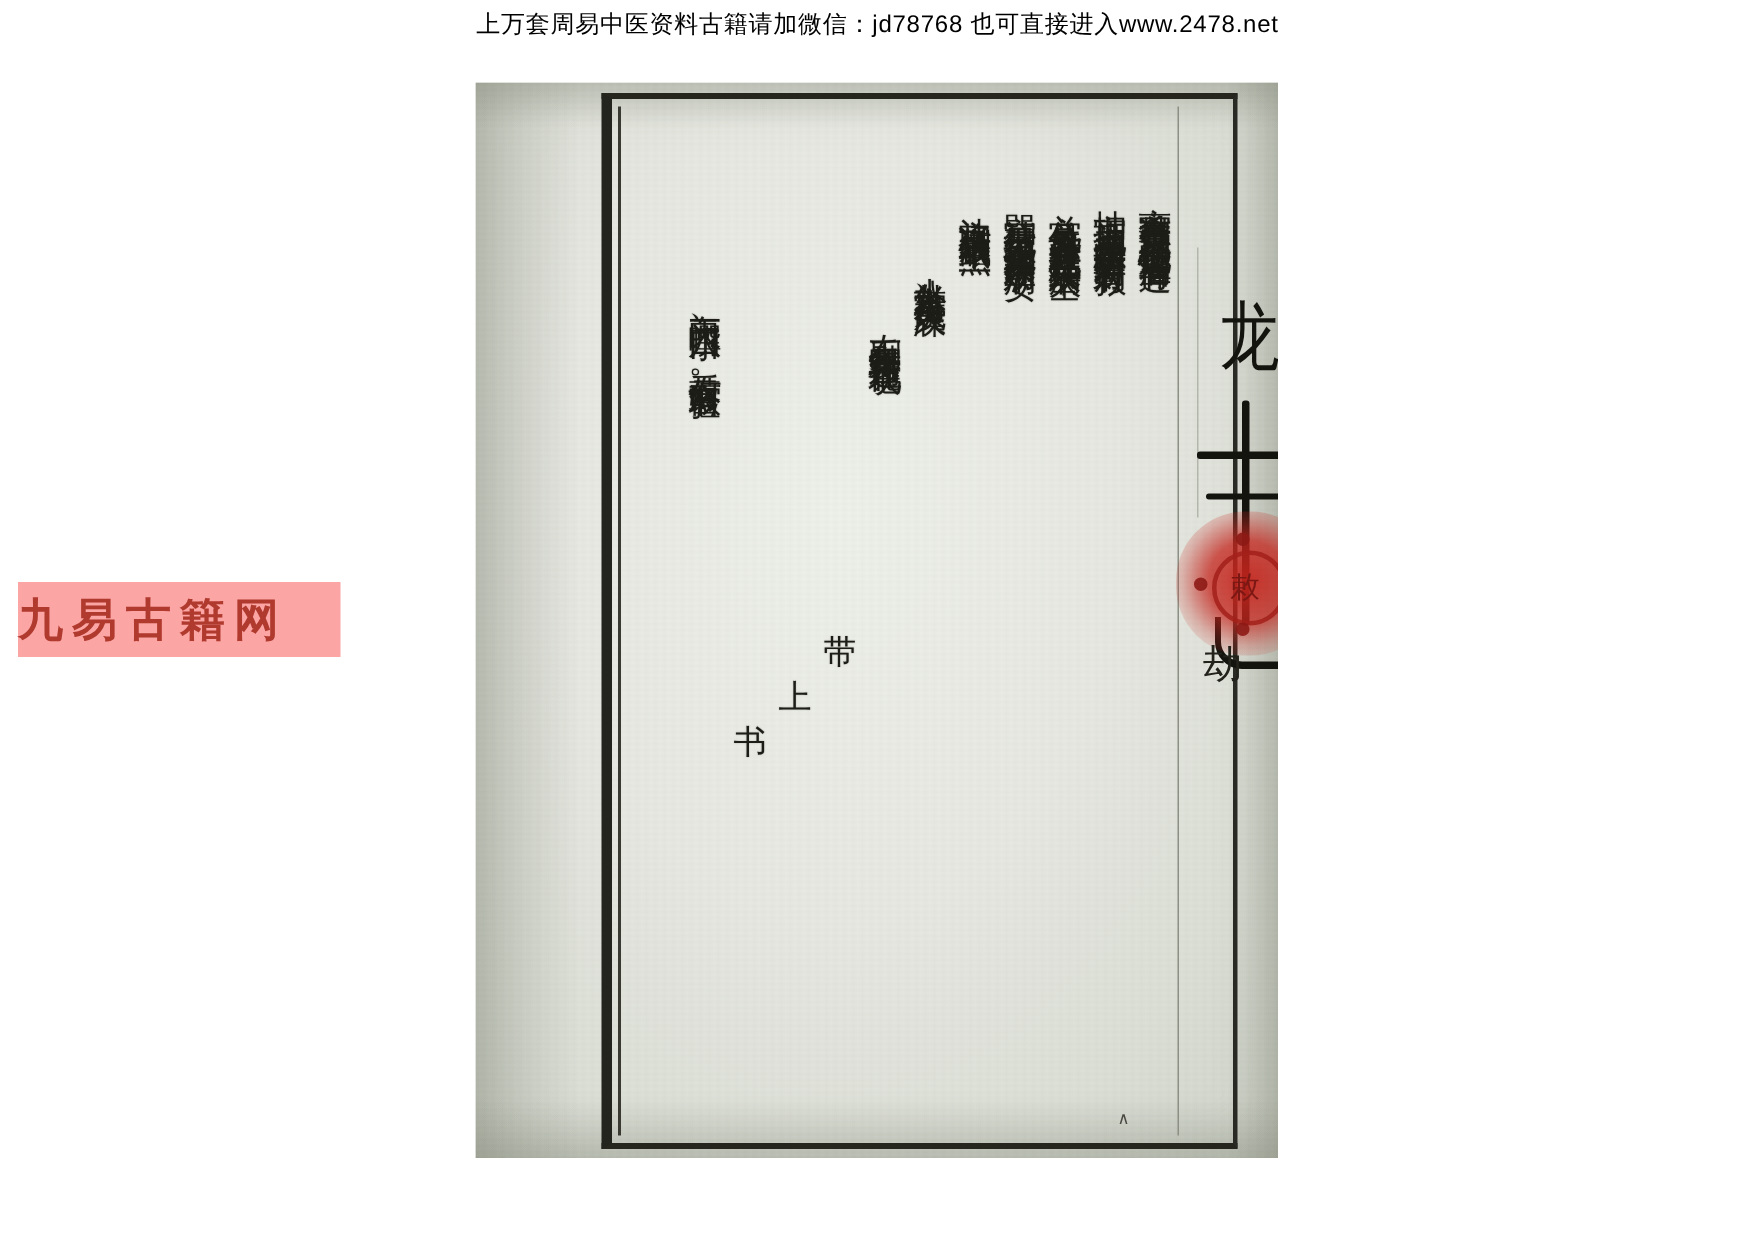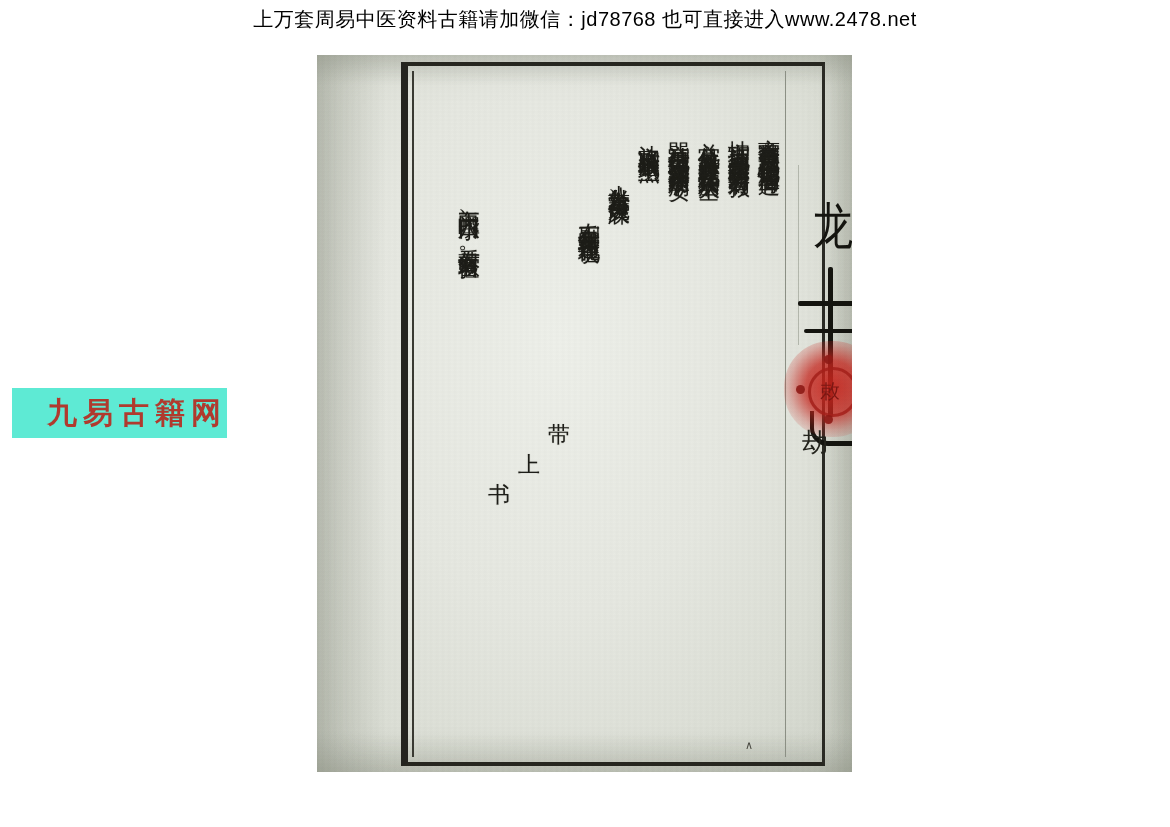--- a/index.html
+++ b/index.html
@@ -15,37 +15,37 @@
     overflow: hidden;
   }
 
   
   .top-banner {
     position: absolute;
     top: 6px;
     left: 0;
     width: 1170px;
     text-align: center;
-    font-size: 20px;
+    font-size: 16px;
     color: #000000;
     letter-spacing: 0.5px;
     white-space: nowrap;
   }
 
   
   .watermark {
     position: absolute;
     left: 12px;
     top: 388px;
     width: 215px;
     height: 50px;
-    background: #5eead4;
+    background: #fca5a5;
     display: flex;
     align-items: center;
-    justify-content: flex-end;
+    justify-content: flex-start;
   }
   .watermark-text {
     font-family: "DejaVu Serif", serif;
     font-size: 30px;
     font-weight: bold;
     color: #b03a2e;
     letter-spacing: 6px;
     white-space: nowrap;
   }
 

